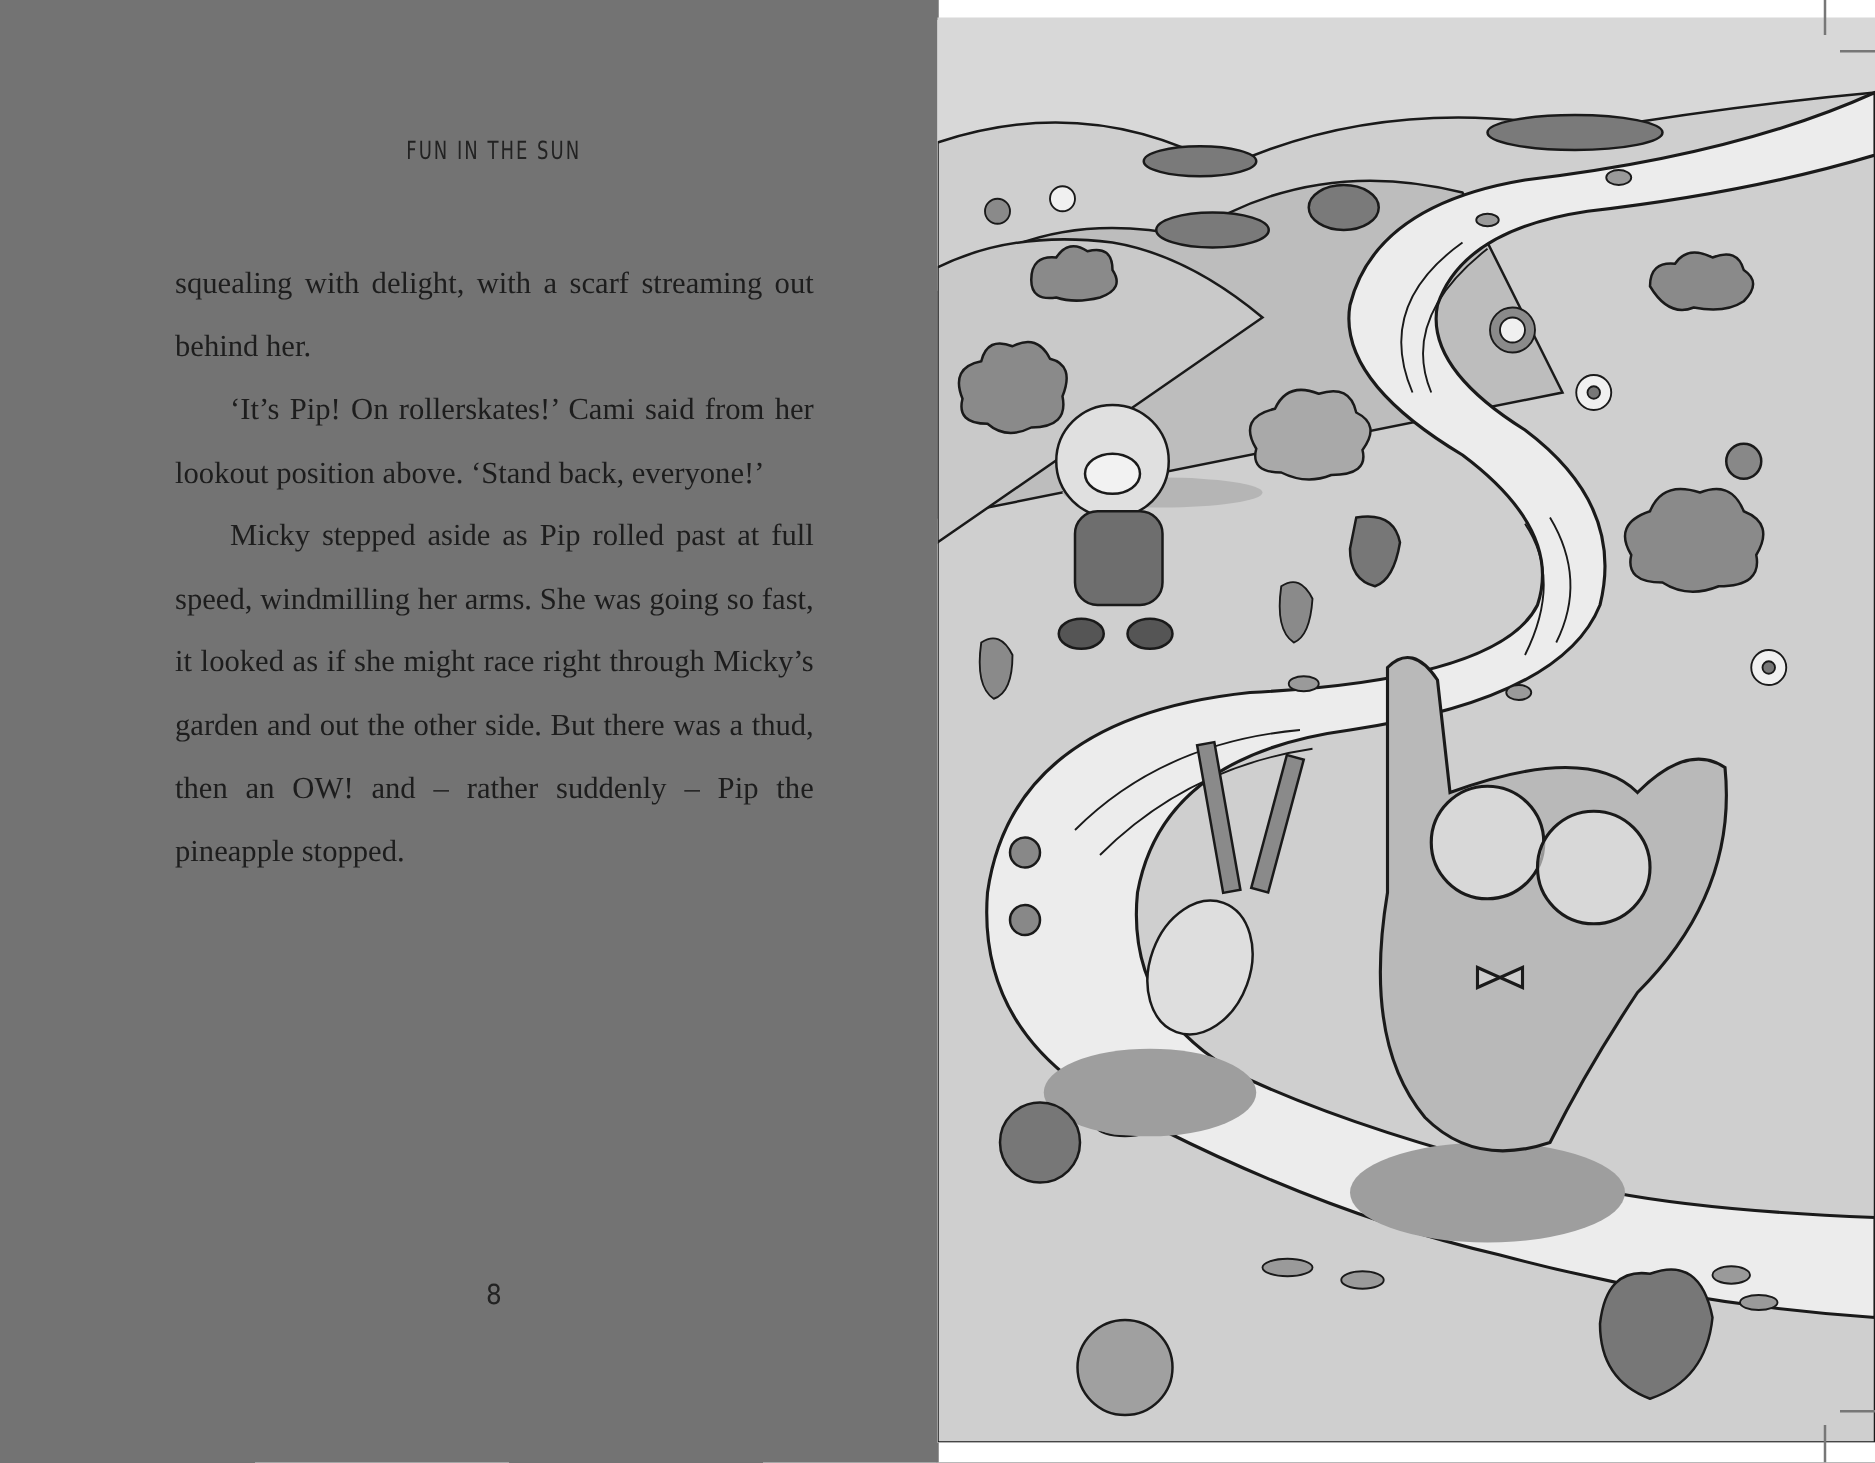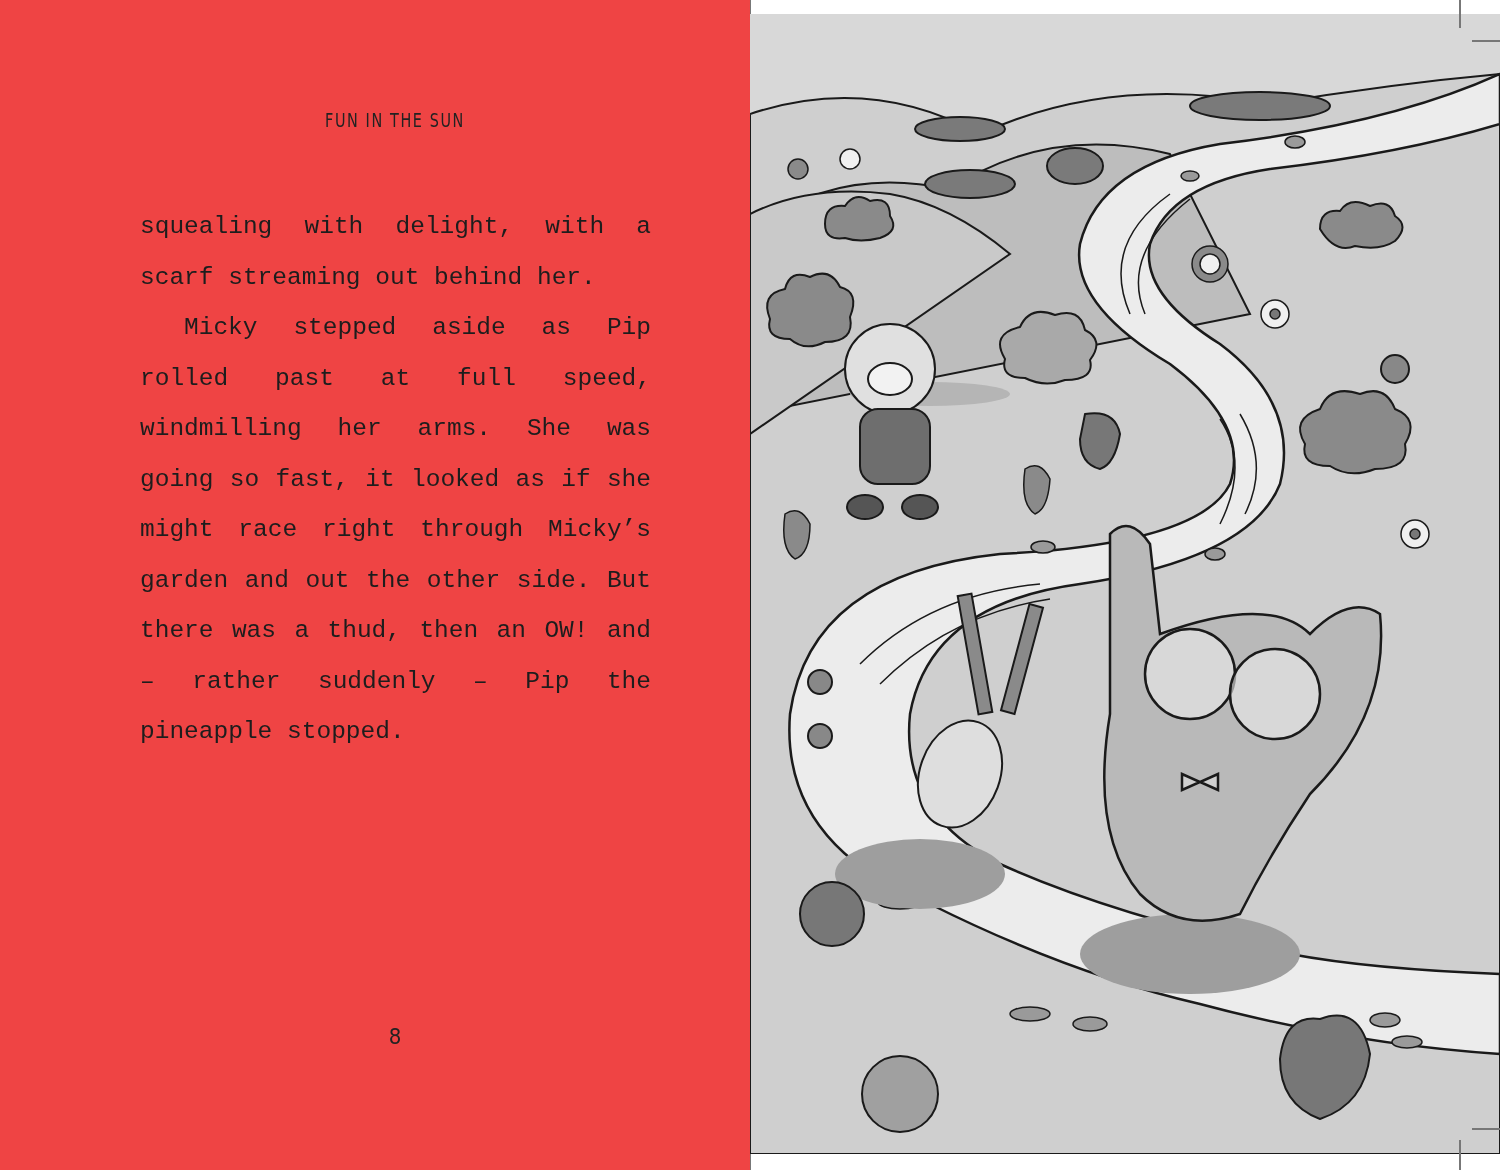--- a/index.html
+++ b/index.html
@@ -1,40 +1,41 @@
 <!DOCTYPE html>
 <html><head>
 <meta charset="utf-8">
 <style>
   html,body{margin:0;padding:0;}
   body{width:1500px;height:1170px;background:#ffffff;position:relative;overflow:hidden;font-family:"Liberation Serif","DejaVu Serif",serif;}
-  .page-left{position:absolute;left:0;top:0;width:750px;height:1170px;background:#ef4444;}
+  .page-left{position:absolute;left:0;top:0;width:750px;height:1170px;background:#737373;}
   .crop{position:absolute;background:#777;}
   .running-head{position:absolute;left:0;width:790px;top:108px;text-align:center;font-family:"DejaVu Sans Condensed","DejaVu Sans",sans-serif;font-size:20px;letter-spacing:2px;color:#222;transform:scaleX(0.8);transform-origin:395px 0;}
-  .body-text{position:absolute;left:140px;top:202px;width:511px;font-size:24.5px;line-height:50.5px;color:#1d1d1d;text-align:justify;font-family:Liberation Mono, monospace;}
+  .body-text{position:absolute;left:140px;top:202px;width:511px;font-size:24.5px;line-height:50.5px;color:#1d1d1d;text-align:justify;}
   .body-text p{margin:0;}
   .body-text p.indent{text-indent:44px;}
   .folio{position:absolute;left:0;width:790px;top:1024px;text-align:center;font-family:"DejaVu Sans Condensed","DejaVu Sans",sans-serif;font-size:22px;color:#222;}
   .illus{position:absolute;left:750px;top:14px;width:750px;height:1140px;background:#d8d8d8;overflow:hidden;}
   .illus svg{display:block;}
 </style>
 </head>
 <body>
 
 <div class="crop" style="left:40px;top:0;width:2px;height:28px;"></div>
 <div class="crop" style="left:0;top:40px;width:28px;height:2px;"></div>
 <div class="crop" style="left:40px;top:1140px;width:2px;height:30px;"></div>
 <div class="crop" style="left:0;top:1128px;width:28px;height:2px;"></div>
 <div class="crop" style="left:749px;top:0;width:2px;height:16px;"></div>
 <div class="crop" style="left:749px;top:1154px;width:2px;height:16px;"></div>
 
 <div class="page-left">
   <div class="running-head">FUN IN THE SUN</div>
   <div class="body-text">
     <p>squealing with delight, with a scarf streaming out behind her.</p>
+    <p class="indent">‘It’s Pip! On rollerskates!’ Cami said from her lookout position above. ‘Stand back, everyone!’</p>
     <p class="indent">Micky stepped aside as Pip rolled past at full speed, windmilling her arms. She was going so fast, it looked as if she might race right through Micky’s garden and out the other side. But there was a thud, then an OW! and – rather suddenly – Pip the pineapple stopped.</p>
   </div>
   <div class="folio">8</div>
 </div>
 
 <div class="illus">
   <svg width="750" height="1140" viewBox="0 0 750 1140" xmlns="http://www.w3.org/2000/svg">
 
     <path d="M0 100 Q120 60 230 120 Q360 60 520 90 Q640 70 750 60 L750 1140 L0 1140 Z" fill="#cfcfcf" stroke="#1a1a1a" stroke-width="2"></path>
     <path d="M0 220 Q80 150 200 175 Q300 110 420 140 L500 300 L0 400 Z" fill="#bdbdbd" stroke="#1a1a1a" stroke-width="2"></path>

